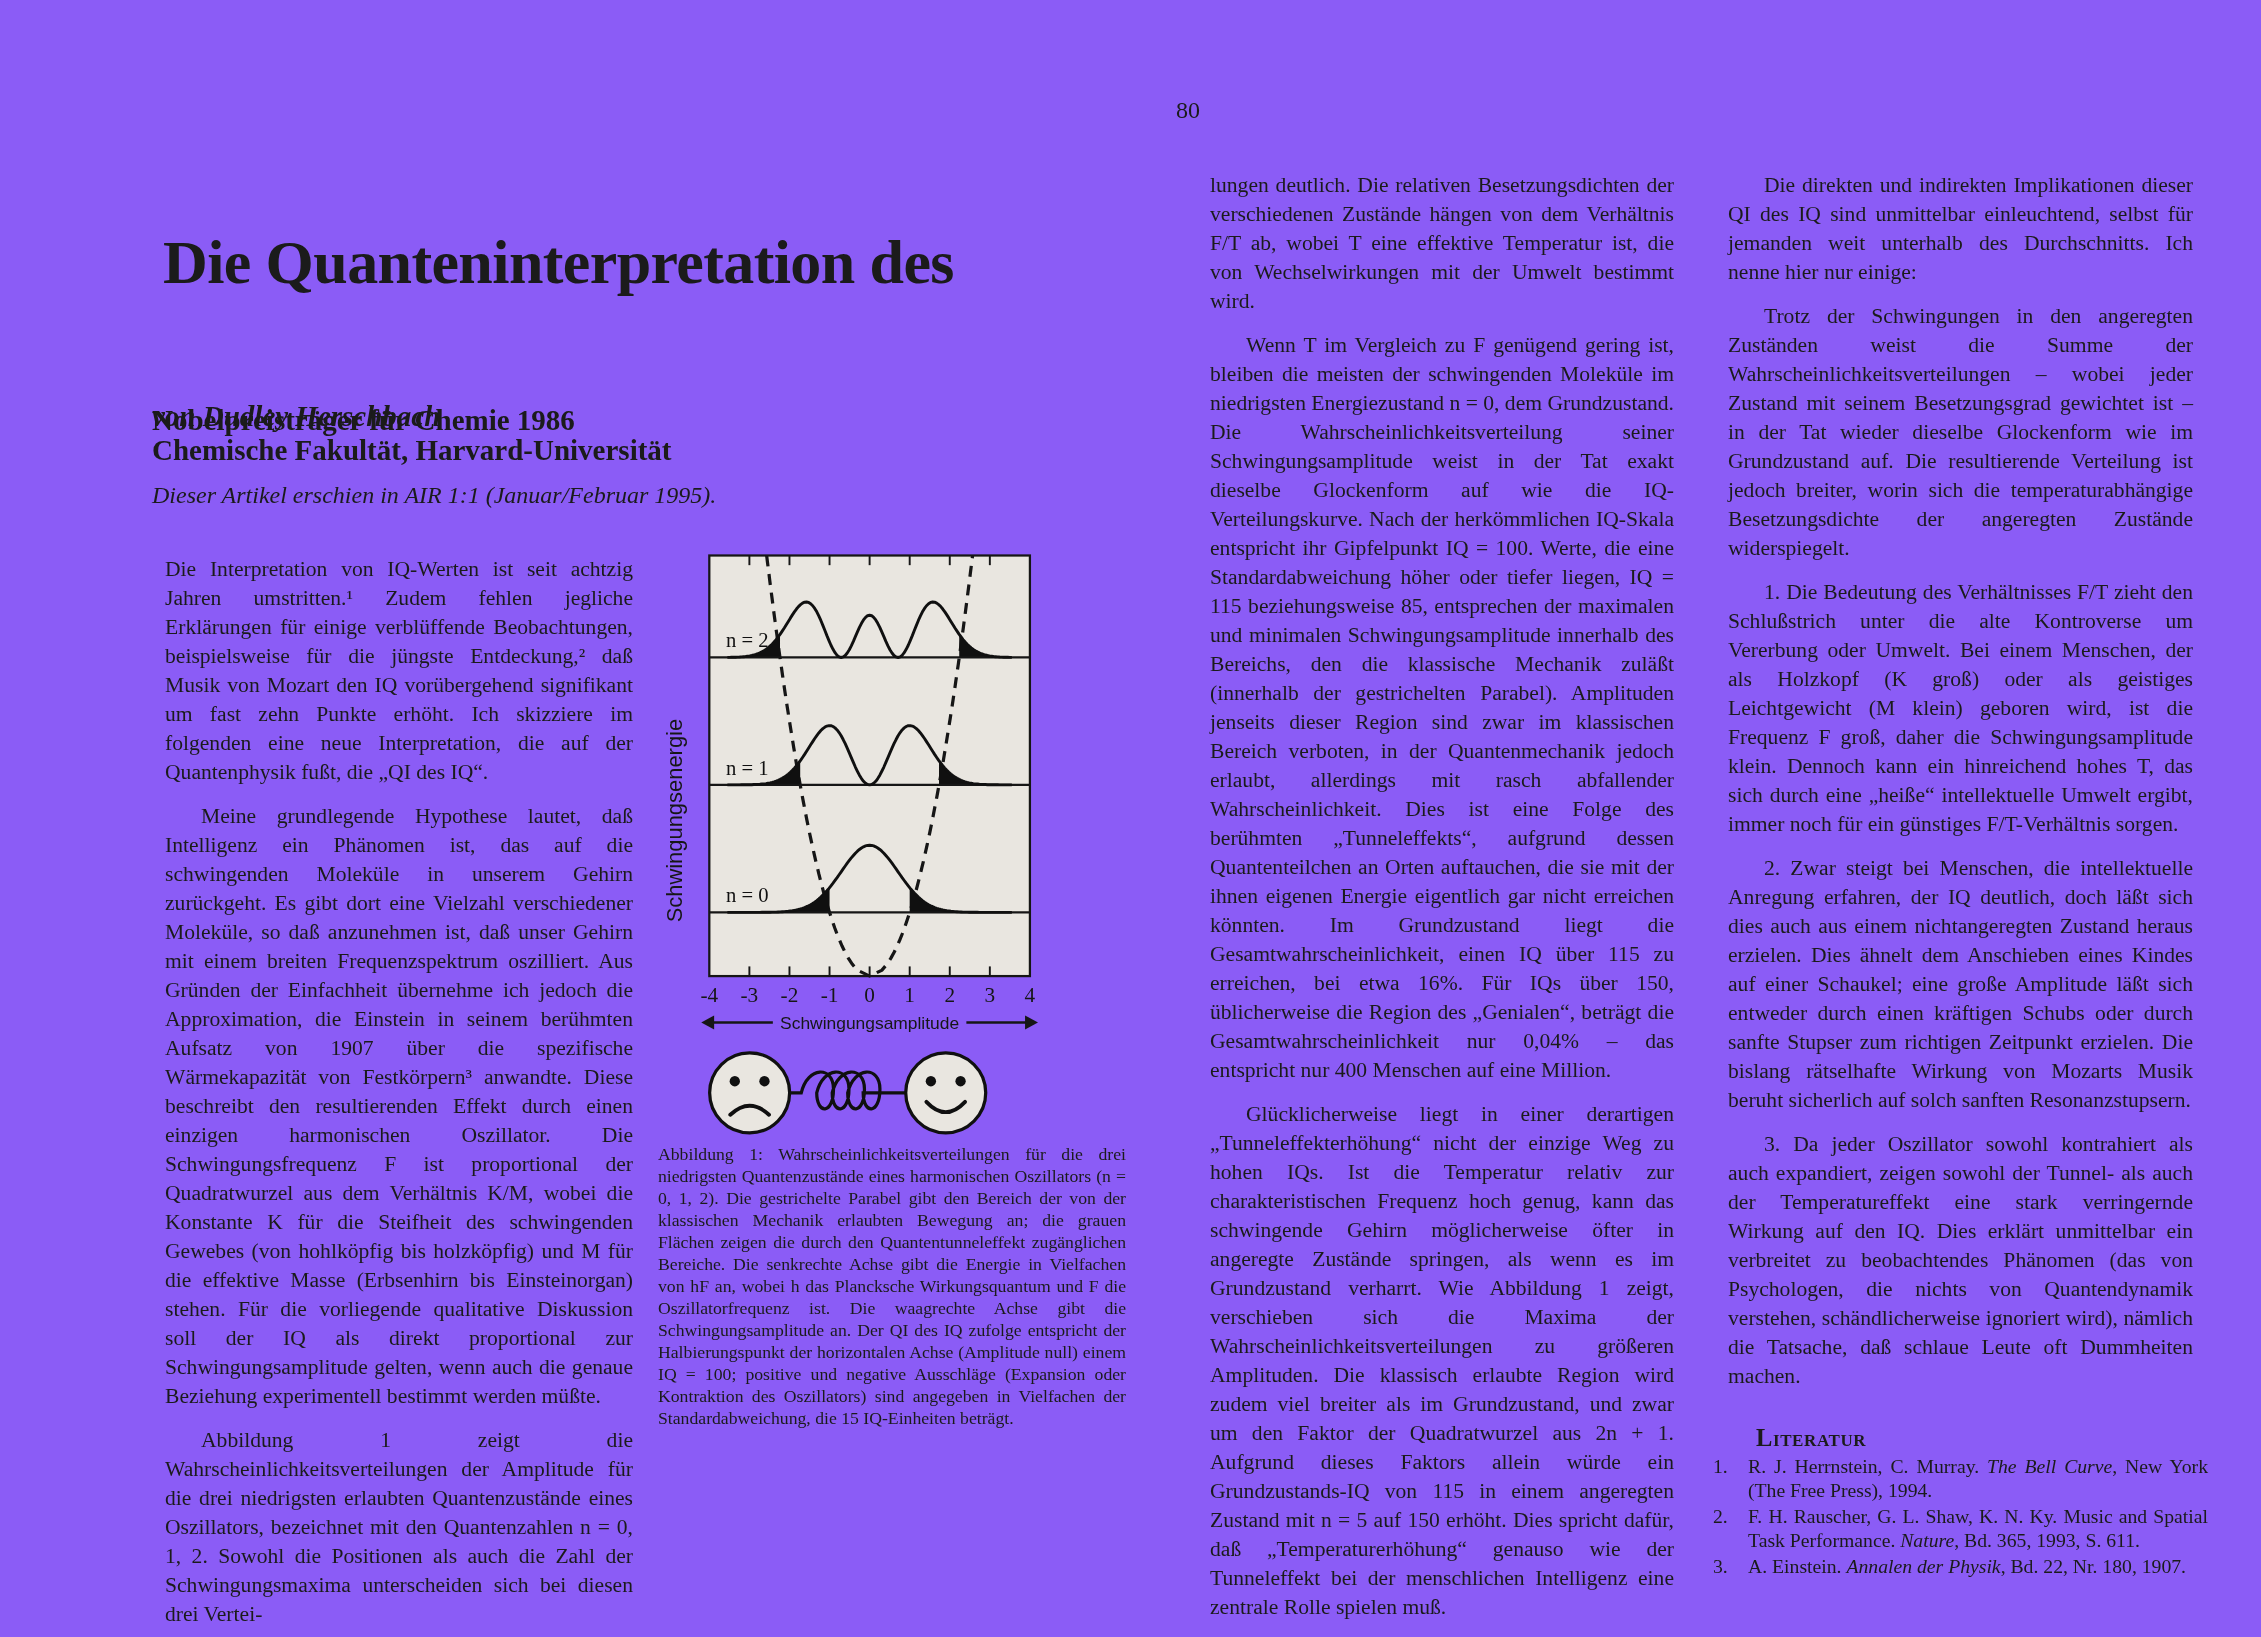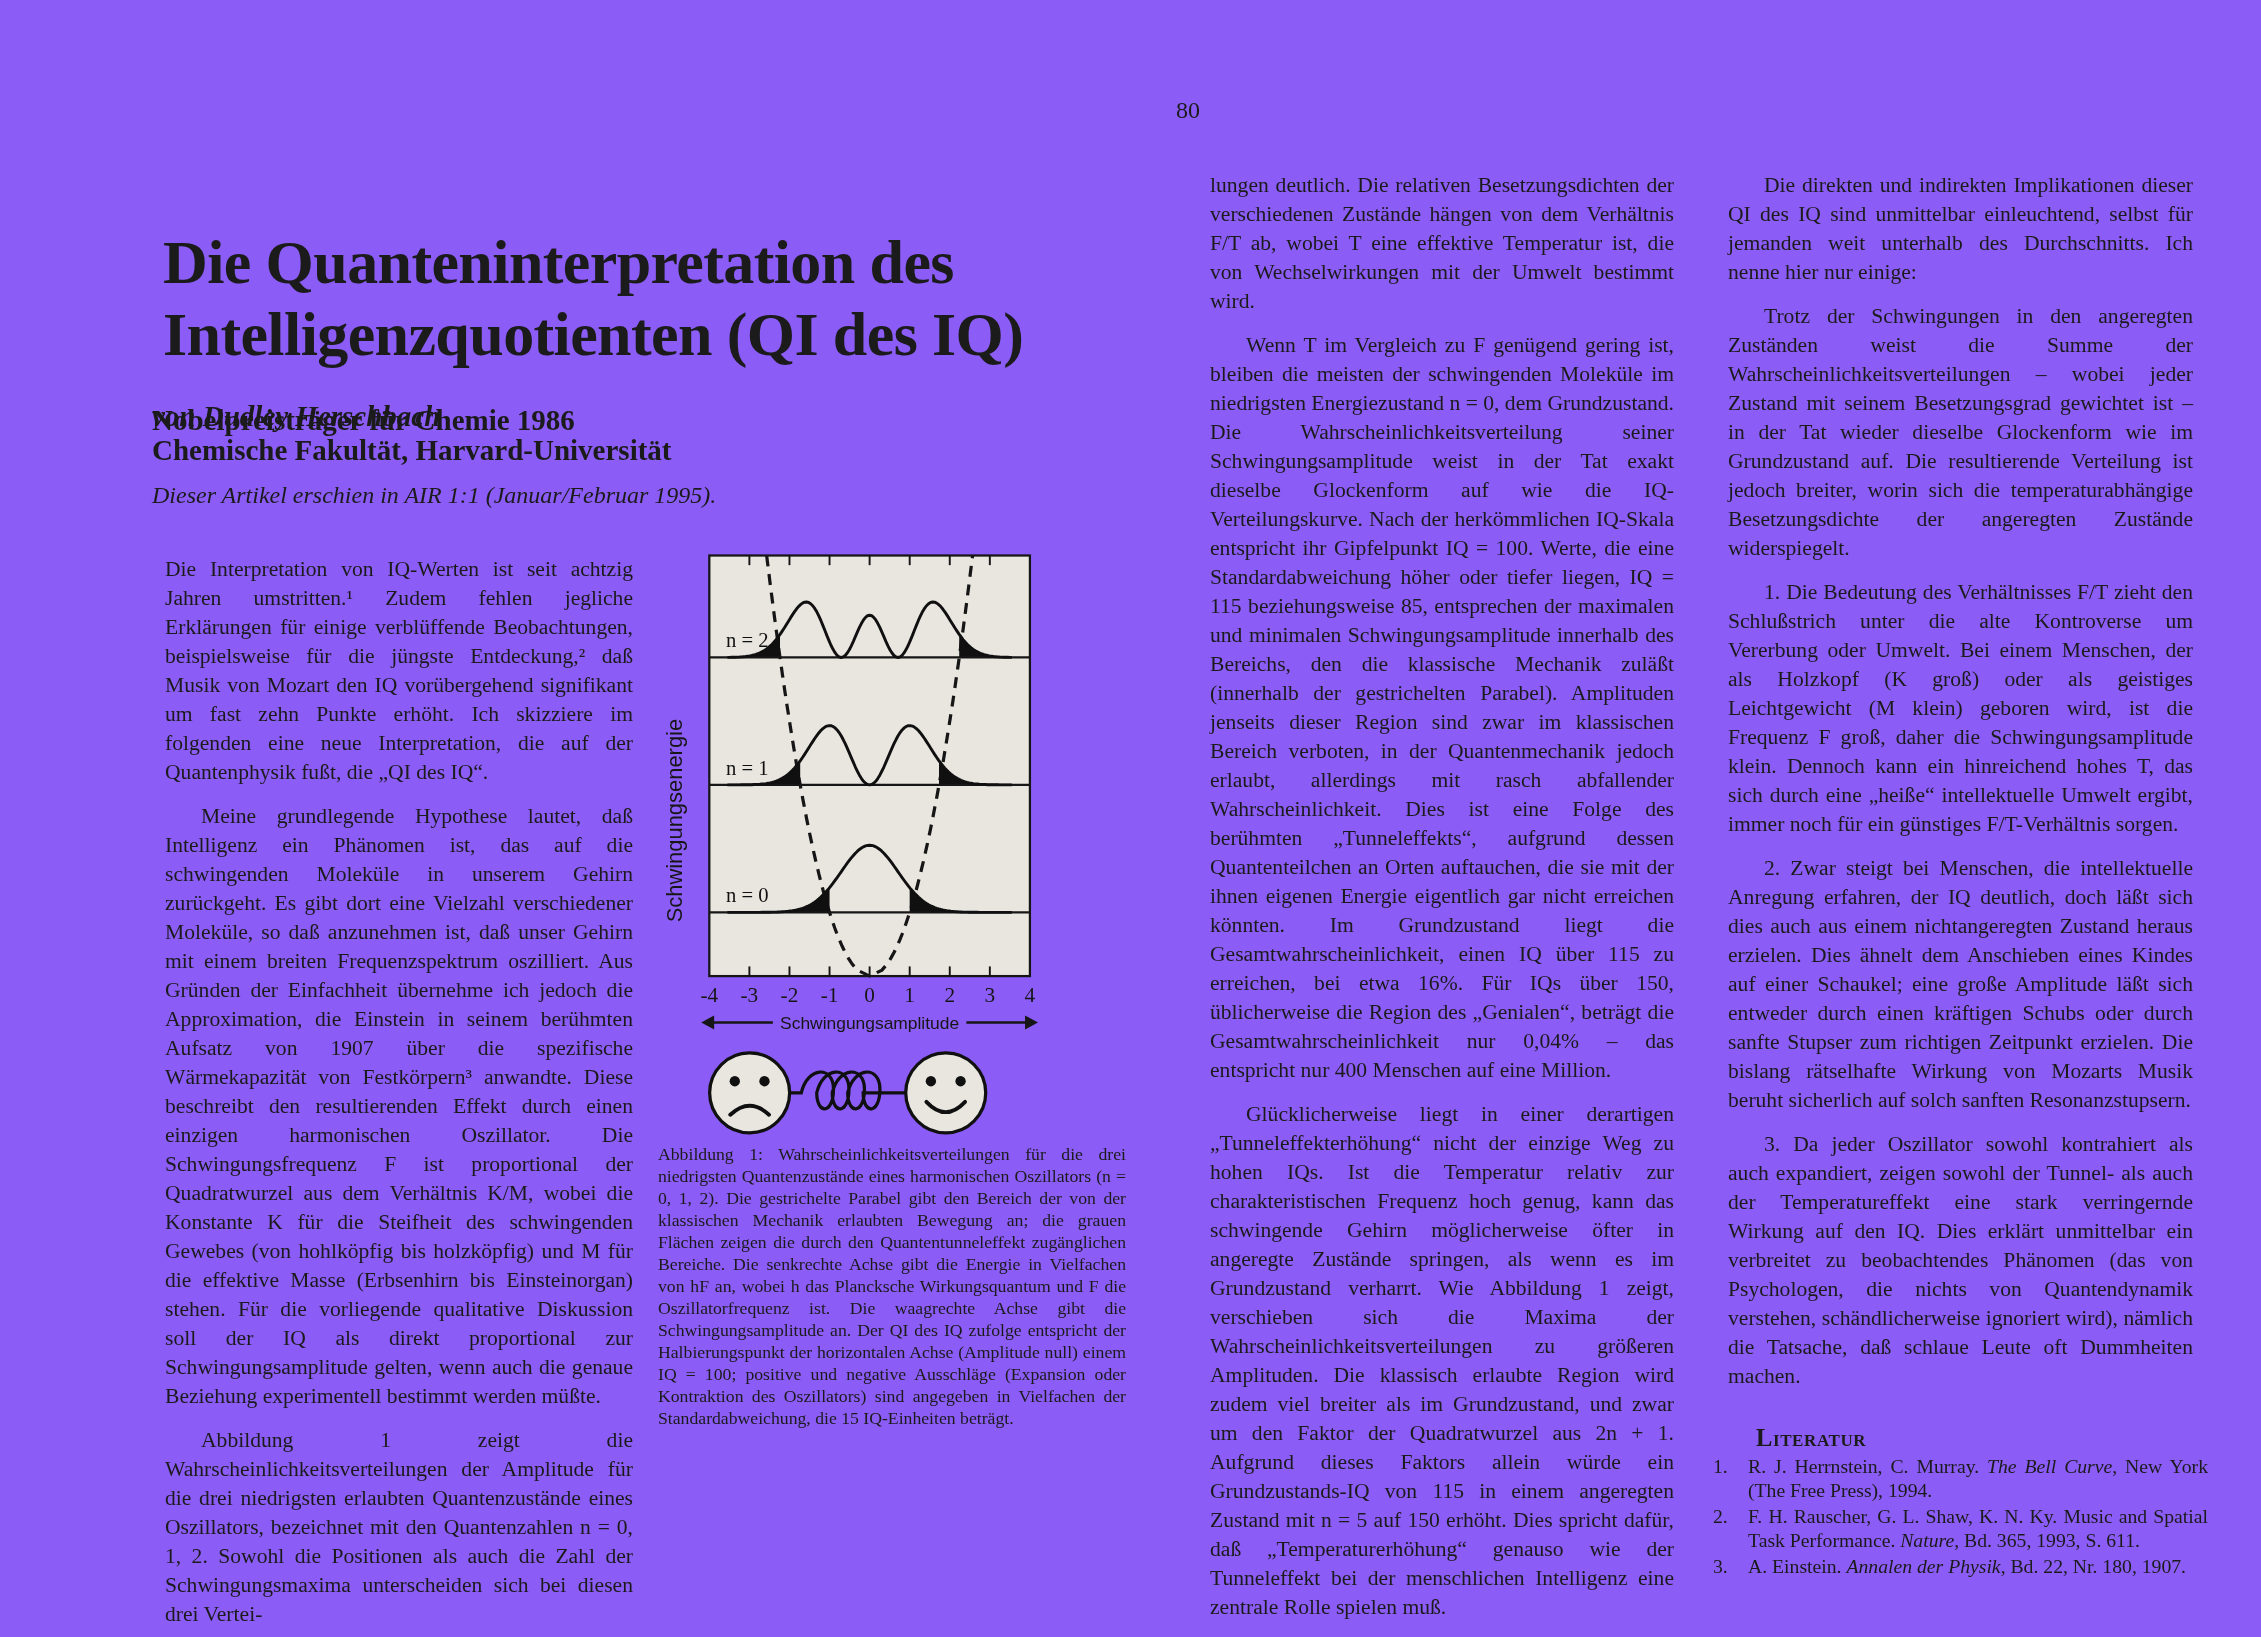--- a/index.html
+++ b/index.html
@@ -36,21 +36,21 @@
     position:absolute;left:658px;top:1143px;width:468px;
     font-size:17.7px;line-height:22px;text-align:justify;
   }
 </style>
 </head>
 <body>
 
 <div class="page">
   <div class="pagenum">80</div>
 
-  <h1 class="title"><span>Die Quanteninterpretation des</span><br><span>Intelligenzquotienten (QI des IQ)</span></h1>
+  <h1 class="title"><span>Die Quanteninterpretation des</span><br></h1>
 
   <div class="byline">von Dudley Herschbach</div>
   <div class="affil a1">Nobelpreisträger für Chemie 1986</div>
   <div class="affil a2">Chemische Fakultät, Harvard-Universität</div>
   <div class="source-note">Dieser Artikel erschien in AIR 1:1 (Januar/Februar 1995).</div>
 
   <div class="col col-left">
     <p class="noindent">Die Interpretation von IQ-Werten ist seit achtzig Jahren umstritten.¹ Zudem fehlen jegliche Erklärungen für einige verblüffende Beobachtungen, beispielsweise für die jüngste Entdeckung,² daß Musik von Mozart den IQ vorübergehend signifikant um fast zehn Punkte erhöht. Ich skizziere im folgenden eine neue Interpretation, die auf der Quantenphysik fußt, die „QI des IQ“.</p>
     <p>Meine grundlegende Hypothese lautet, daß Intelligenz ein Phänomen ist, das auf die schwingenden Moleküle in unserem Gehirn zurückgeht. Es gibt dort eine Vielzahl verschiedener Moleküle, so daß anzunehmen ist, daß unser Gehirn mit einem breiten Frequenzspektrum oszilliert. Aus Gründen der Einfachheit übernehme ich jedoch die Approximation, die Einstein in seinem berühmten Aufsatz von 1907 über die spezifische Wärmekapazität von Festkörpern³ anwandte. Diese beschreibt den resultierenden Effekt durch einen einzigen harmonischen Oszillator. Die Schwingungsfrequenz F ist proportional der Quadratwurzel aus dem Verhältnis K/M, wobei die Konstante K für die Steifheit des schwingenden Gewebes (von hohlköpfig bis holzköpfig) und M für die effektive Masse (Erbsenhirn bis Einsteinorgan) stehen. Für die vorliegende qualitative Diskussion soll der IQ als direkt proportional zur Schwingungsamplitude gelten, wenn auch die genaue Beziehung experimentell bestimmt werden müßte.</p>
     <p>Abbildung 1 zeigt die Wahrscheinlichkeitsverteilungen der Amplitude für die drei niedrigsten erlaubten Quantenzustände eines Oszillators, bezeichnet mit den Quantenzahlen n = 0, 1, 2. Sowohl die Positionen als auch die Zahl der Schwingungsmaxima unterscheiden sich bei diesen drei Vertei-</p>

